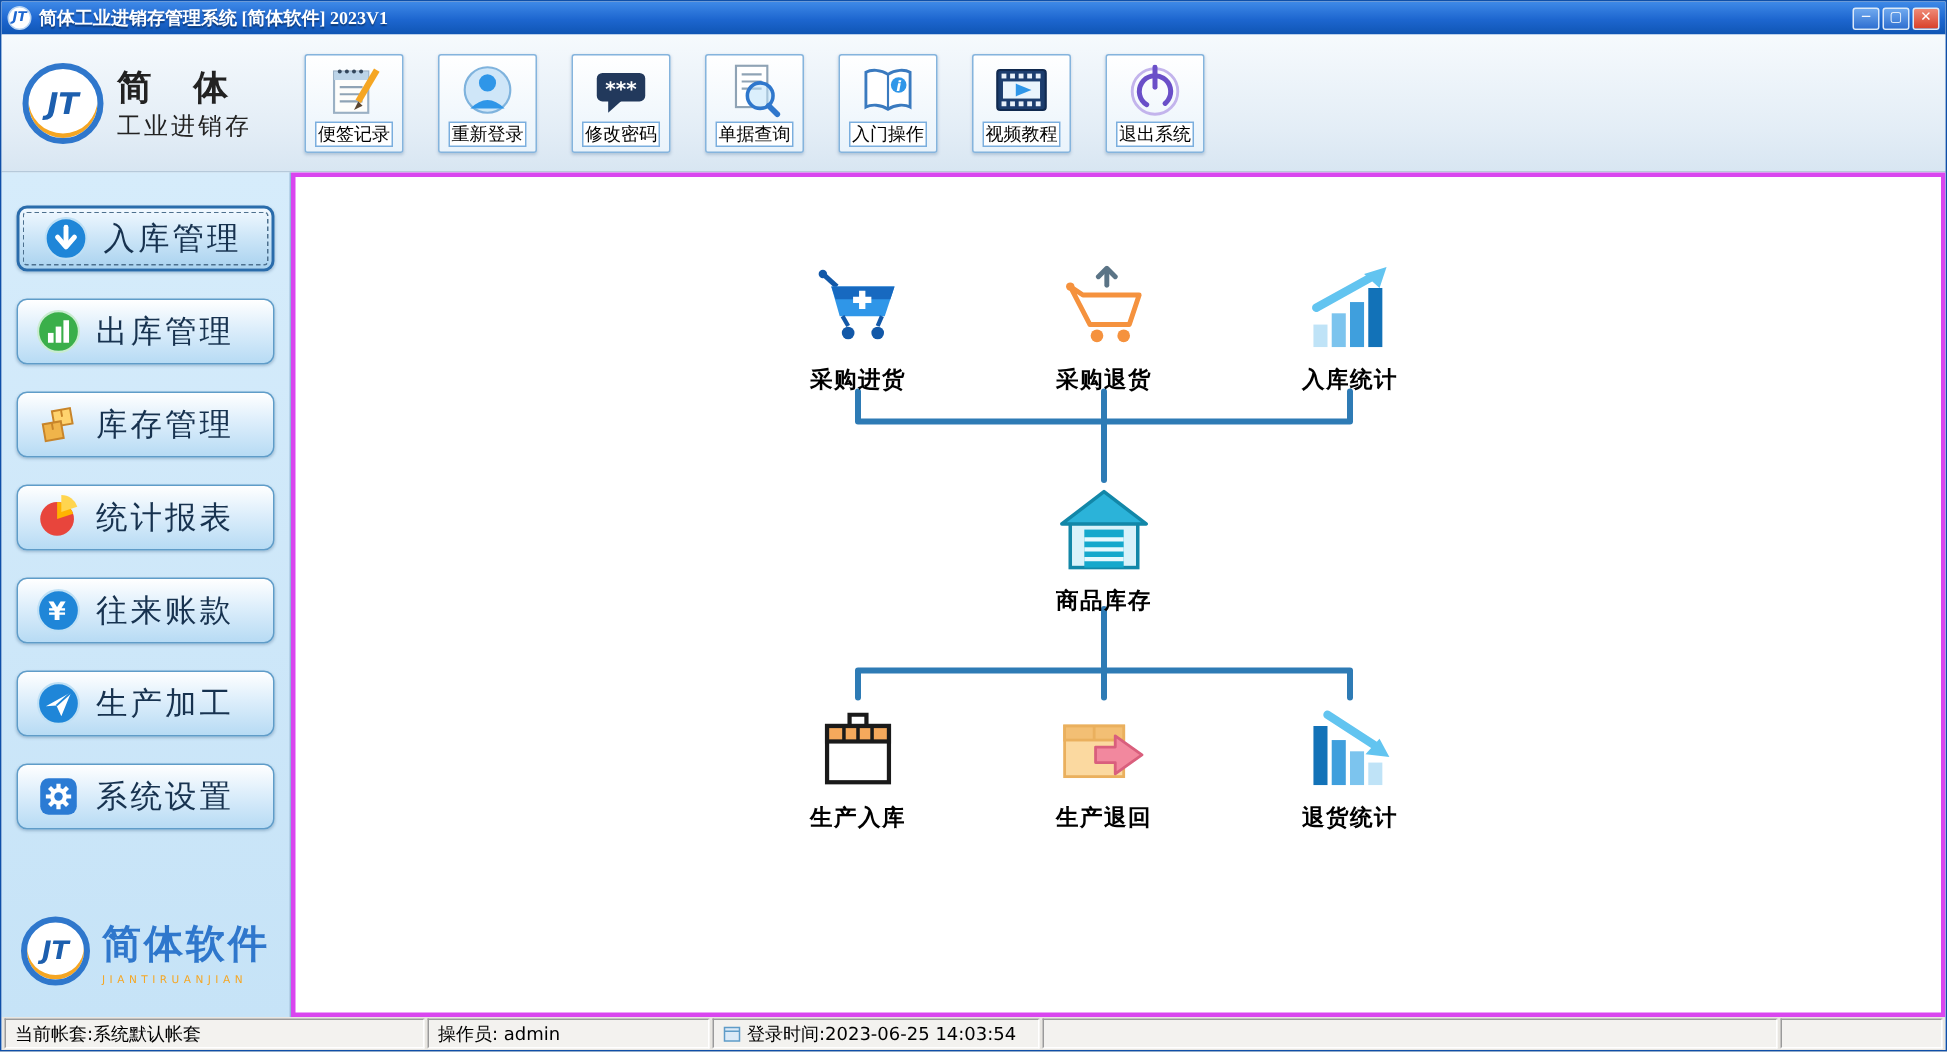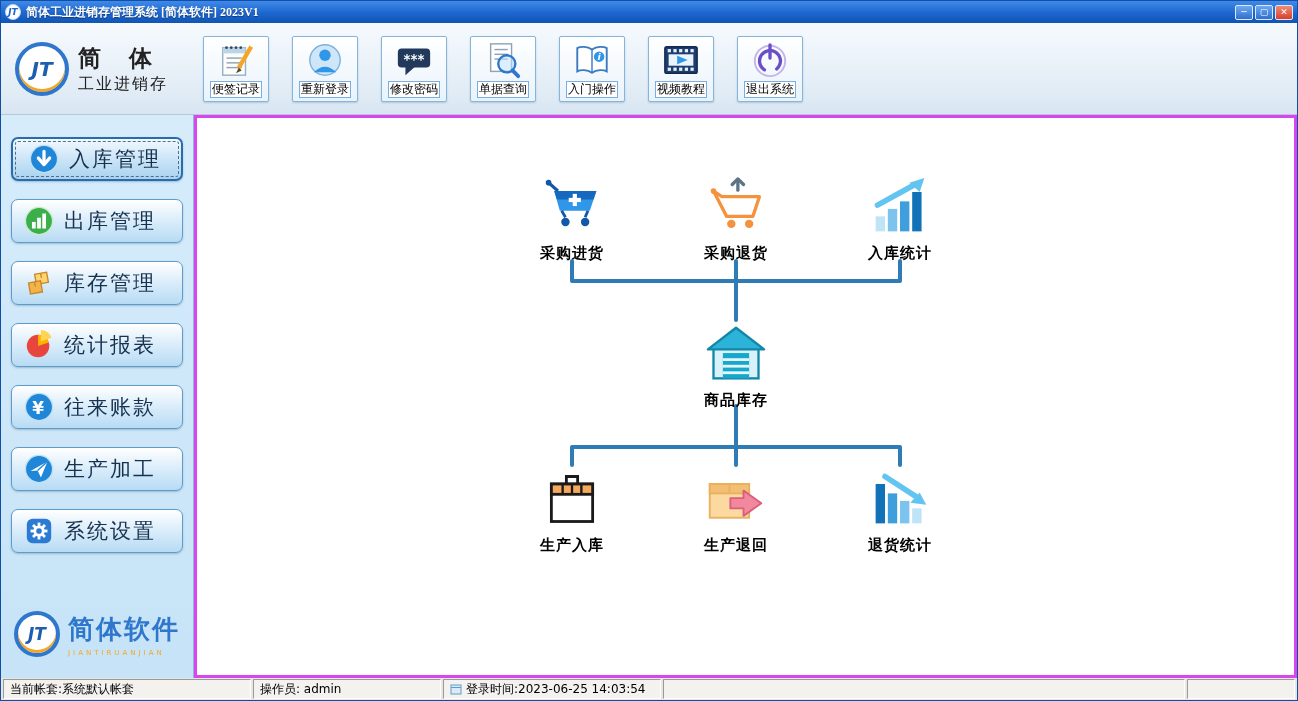--- a/index.html
+++ b/index.html
@@ -122,21 +122,21 @@
   .statusbar {
     height: 22px; flex: 0 0 22px;
     background: #e8e6e1; display: flex; gap: 2px; padding: 1px 2px;
     align-items: stretch;
   }
   .scell {
     border: 1px solid; border-color: #9a9a9a #ffffff #ffffff #9a9a9a;
     background: #f3f2ef; font-size: 12px; color: #000;
     display: flex; align-items: center; padding: 0 6px; white-space: nowrap; overflow: hidden;
   }
-  .s1 { width: 248px; } .s2 { width: 188px; } .s3 { width: 218px; }
+  .s1 { width: 280px; } .s2 { width: 188px; } .s3 { width: 218px; }
   .s4 { flex: 1; } .s5 { width: 108px; }
   .mini-ico { width: 12px; height: 12px; margin-right: 4px; flex: 0 0 auto; }
 </style>
 </head>
 <body>
 
 <div class="window">
 
   <div class="titlebar">
     <div class="app-ico">JT</div>

